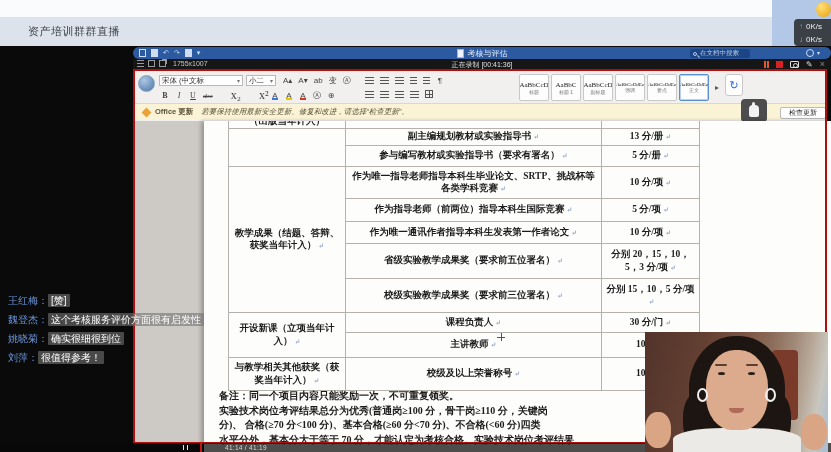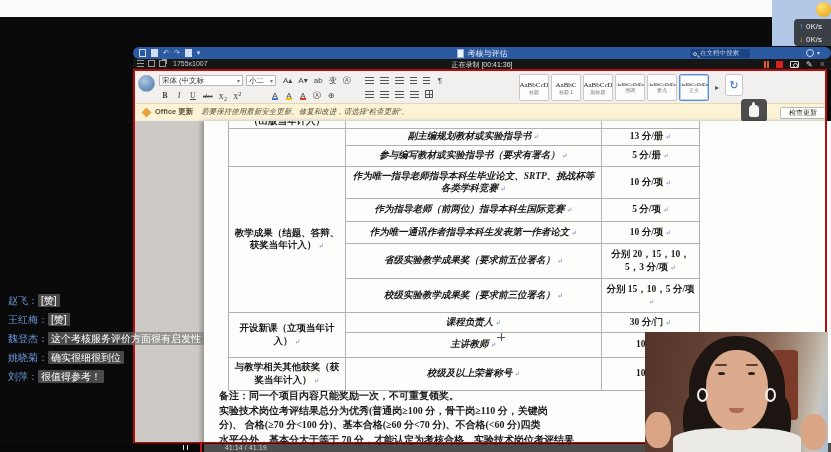--- a/index.html
+++ b/index.html
@@ -69,21 +69,21 @@
     display:flex;align-items:center;justify-content:space-between;padding:0 2px;white-space:nowrap;overflow:hidden;}
   .combo .car{color:#777;font-size:6px;margin-left:2px;}
   .ric{display:inline-flex;align-items:center;justify-content:center;min-width:12px;height:11px;
     font-size:8px;color:#444;border:1px solid transparent;border-radius:2px;padding:0 1px;white-space:nowrap;}
   .ribbon-row{position:absolute;display:flex;align-items:center;gap:2px;}
   .fbtn{font-family:"Liberation Serif","DejaVu Serif",serif;}
   .fbtn.b{font-weight:bold;}
   .fbtn.i{font-style:italic;}
   .fbtn.u{text-decoration:underline;}
   .fbtn.st{text-decoration:line-through;font-size:7px;}
-  .fbtn.sub,.fbtn.sup{font-size:10px;}
+  .fbtn.sub,.fbtn.sup{font-size:12px;margin-left:12px;}
   .cbtn{position:relative;}
   .cbtn::after{content:"";position:absolute;left:2px;right:2px;bottom:0;height:2px;background:var(--uc,#3b78d8);}
   .lines-ic{width:9px;height:7px;background:repeating-linear-gradient(180deg,#555 0 1px,transparent 1px 3px);margin:0 2px;}
   .lines-ic.short{width:7px;}
   .grid-ic{width:8px;height:8px;border:1px solid #555;background:
     linear-gradient(#555,#555) 50% 0/1px 100% no-repeat,
     linear-gradient(#555,#555) 0 50%/100% 1px no-repeat;margin:0 2px;}
 
   
   .style-box{width:30px;height:27px;background:#fdfdfd;border:1px solid #c8c8c8;border-radius:2px;
@@ -111,21 +111,21 @@
 
   
   .doc-area{left:135px;top:121px;width:692px;height:322px;background:#cdc9c4;z-index:2;}
   .doc-page{left:204px;top:121px;width:634px;height:331px;background:#fdfdfb;z-index:2;
     box-shadow:-3px 0 4px rgba(0,0,0,.25);}
   table.eval{border-collapse:collapse;table-layout:fixed;position:absolute;left:24px;top:0;width:471px;
     font-family:"Liberation Serif","DejaVu Serif",serif;font-size:9.5px;font-weight:600;color:#1b1b1b;}
   table.eval td{border:1px solid #b5b2ad;text-align:center;vertical-align:middle;padding:0 3px;line-height:1.3;overflow:hidden;}
   table.eval tr.clip td{border-top:none;}
   td.cat{width:117px;}
-  td.item{width:256px;font-style:italic;}
+  td.item{width:256px;}
   td.pts{width:98px;}
   .clip-inner{display:block;margin-top:-6px;white-space:nowrap;}
   .pm::after{content:"↵";color:#8fa3c8;font-size:7px;margin-left:2px;}
 
   .notes{position:absolute;left:15px;top:268px;width:640px;
     font-family:"Liberation Serif","DejaVu Serif",serif;font-size:10px;font-weight:700;color:#1b1b1b;}
   .notes p{margin:0;line-height:14.5px;white-space:nowrap;}
 
   .text-cursor{left:497px;top:333px;width:8px;height:8px;z-index:4;
     background:linear-gradient(#555,#555) 50% 0/1px 100% no-repeat,
@@ -162,20 +162,23 @@
   .handR{position:absolute;left:156px;top:82px;width:26px;height:36px;background:#d9a585;border-radius:45%;}
 </style>
 </head>
 <body>
 
 <div id="stage">
 
   <div class="abs os-white"></div>
   <div class="abs os-right"></div>
   <div class="abs badge-yellow"></div>
+  <div class="abs os-titlebar">
+    <span class="os-title">资产培训群群直播</span>
+  </div>
   <div class="abs net-overlay">
     <div class="net-row"><span class="net-up-arrow">↑</span><span>0K/s</span></div>
     <div class="net-row"><span class="net-down-arrow">↓</span><span>0K/s</span></div>
   </div>
 
   <div class="abs stage-black"></div>
 
   <div class="abs word-titlebar">
     <div class="tb-icons">
       <span class="tb-ic"></span>
@@ -369,21 +372,20 @@
         <p>实验技术岗位考评结果总分为优秀(普通岗≥100 分，骨干岗≥110 分，关键岗</p>
         <p>分)、 合格(≥70 分&lt;100 分)、基本合格(≥60 分&lt;70 分)、不合格(&lt;60 分)四类</p>
         <p>水平分外，基本分大于等于 70 分，才能认定为考核合格。实验技术岗位考评结果</p>
       </div>
   </div>
   <div class="abs text-cursor"></div>
 
   <div class="abs red-frame"></div>
 
   <ul class="abs chat" id="chat-list">
-      <li><span class="cname">赵飞：</span><span class="cmsg">[赞]</span></li>
       <li><span class="cname">王红梅：</span><span class="cmsg">[赞]</span></li>
       <li><span class="cname">魏登杰：</span><span class="cmsg">这个考核服务评价方面很有启发性</span></li>
       <li><span class="cname">姚晓菊：</span><span class="cmsg">确实很细很到位</span></li>
       <li><span class="cname">刘萍：</span><span class="cmsg">很值得参考！</span></li>
     </ul>
 
   <div class="abs player-bar">
     <span class="pb-pause"></span>
     <span class="pb-head"></span>
     <span class="pb-time">41:14 / 41:19</span>

